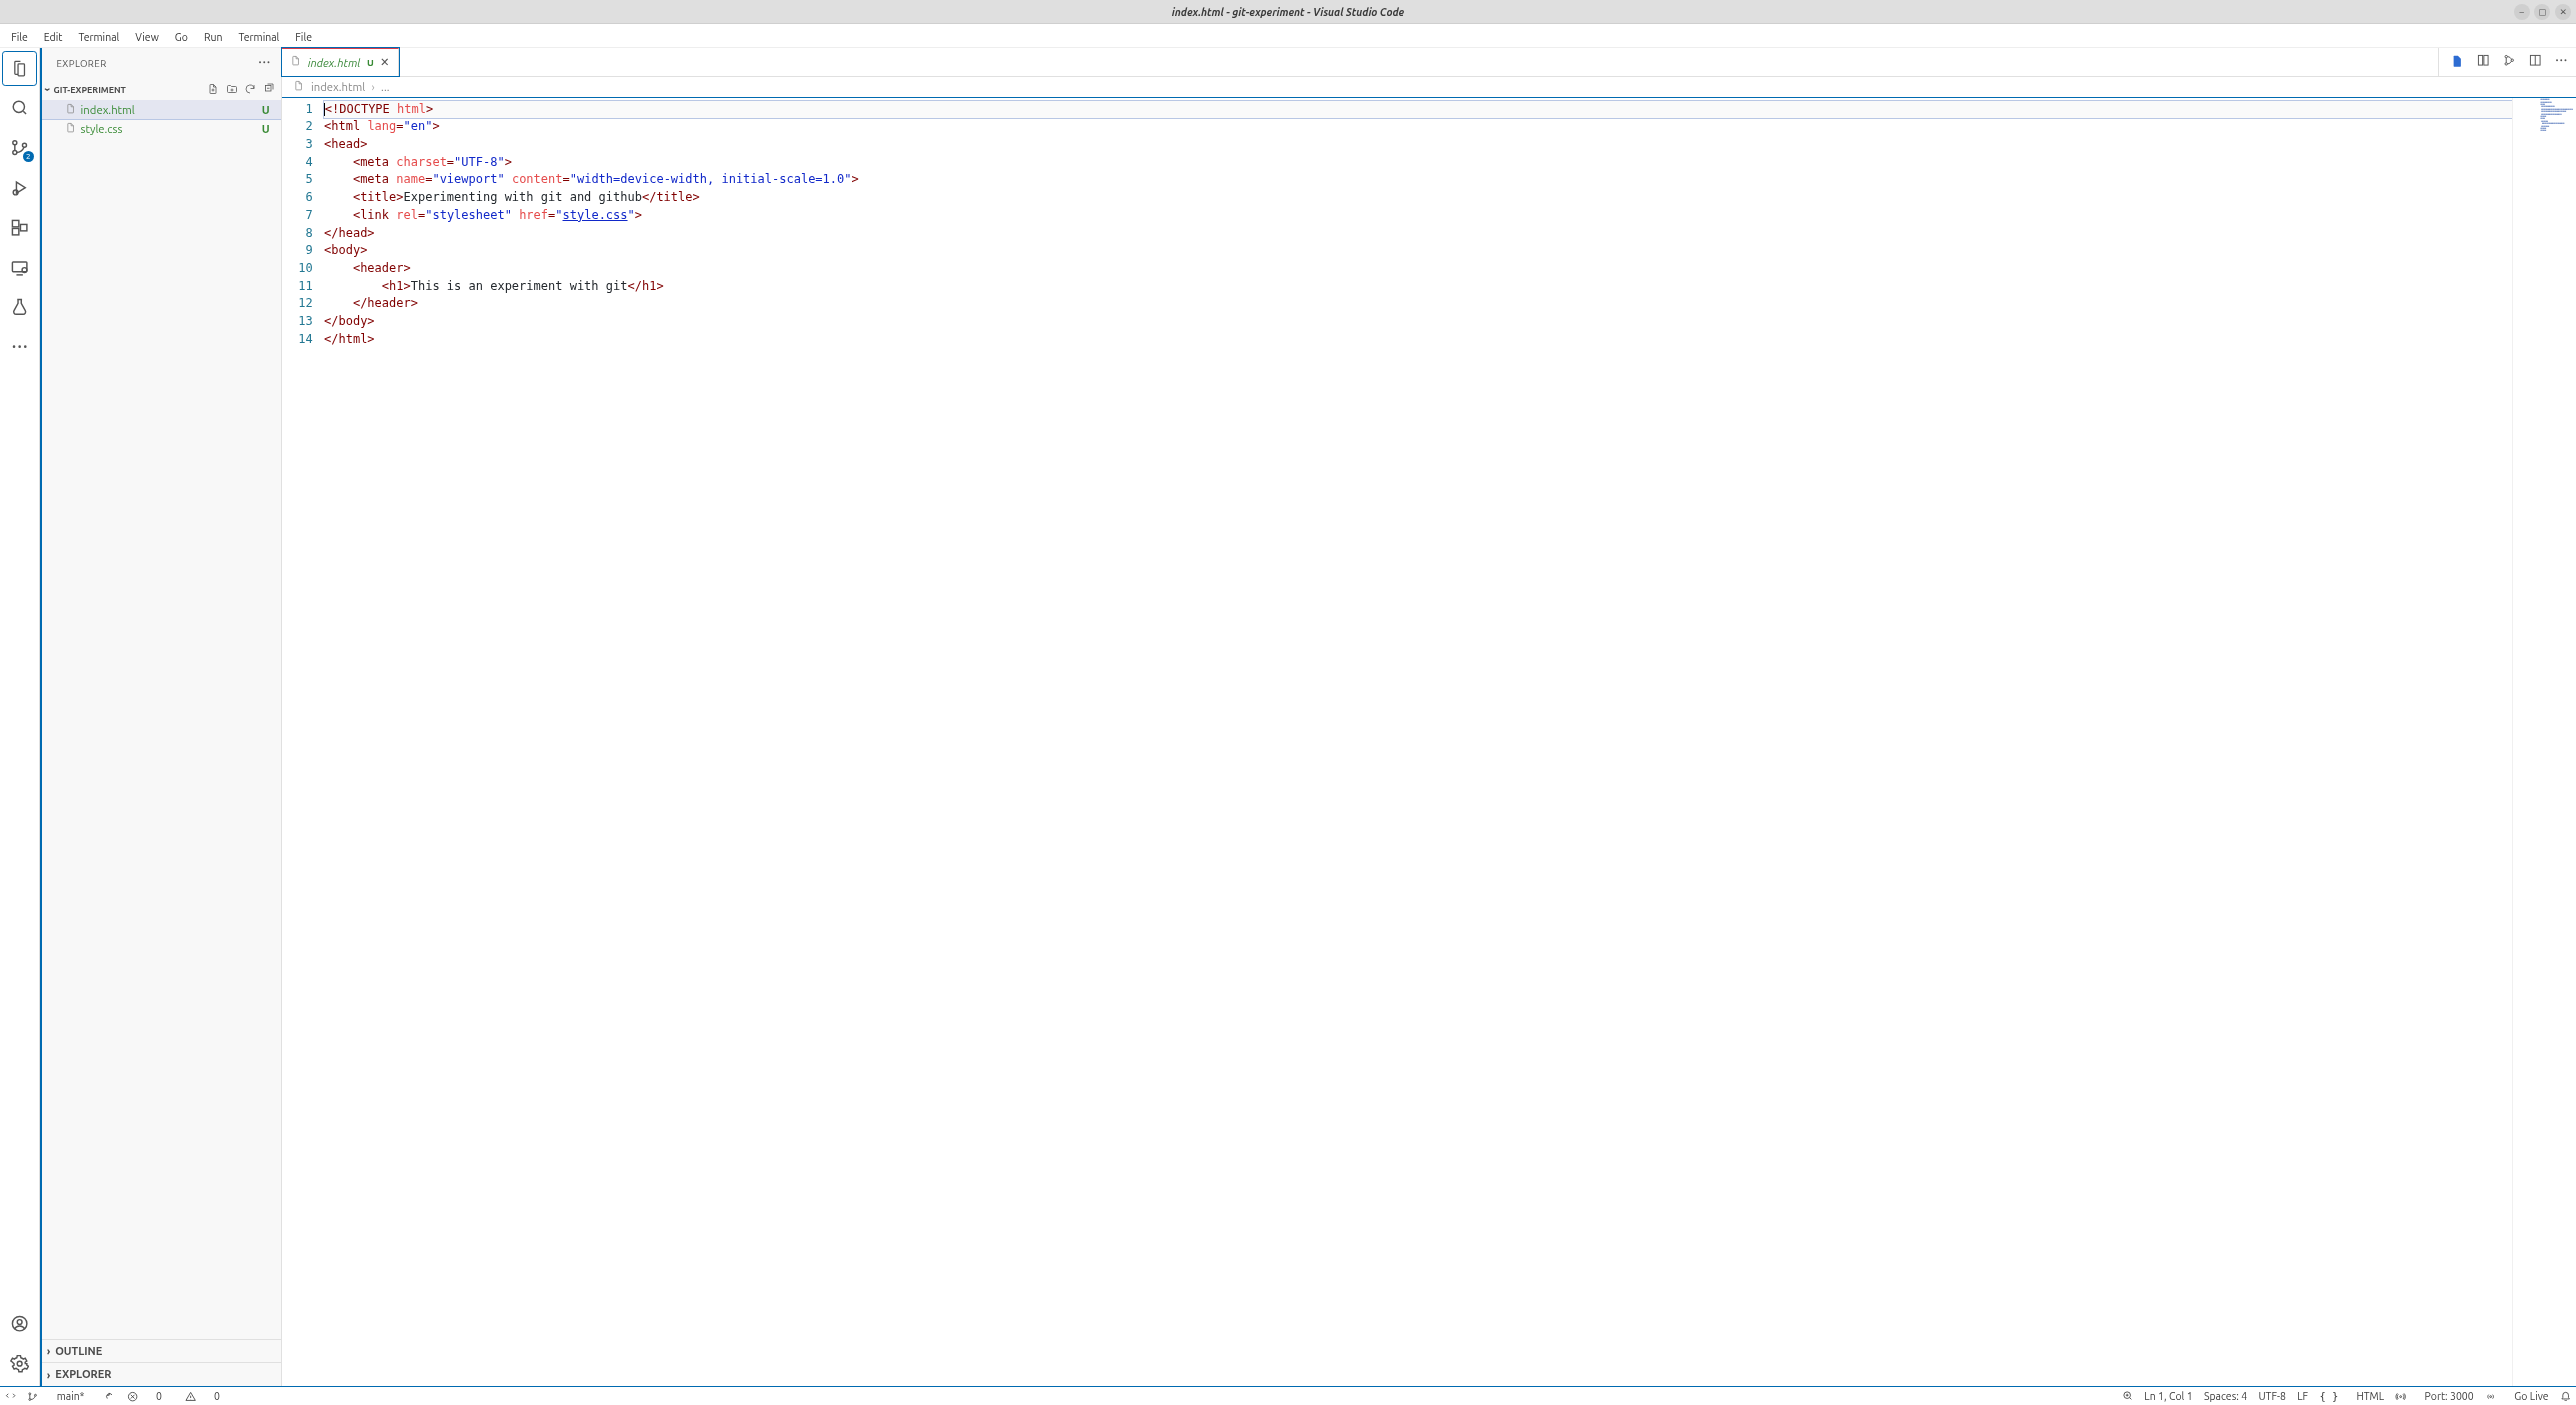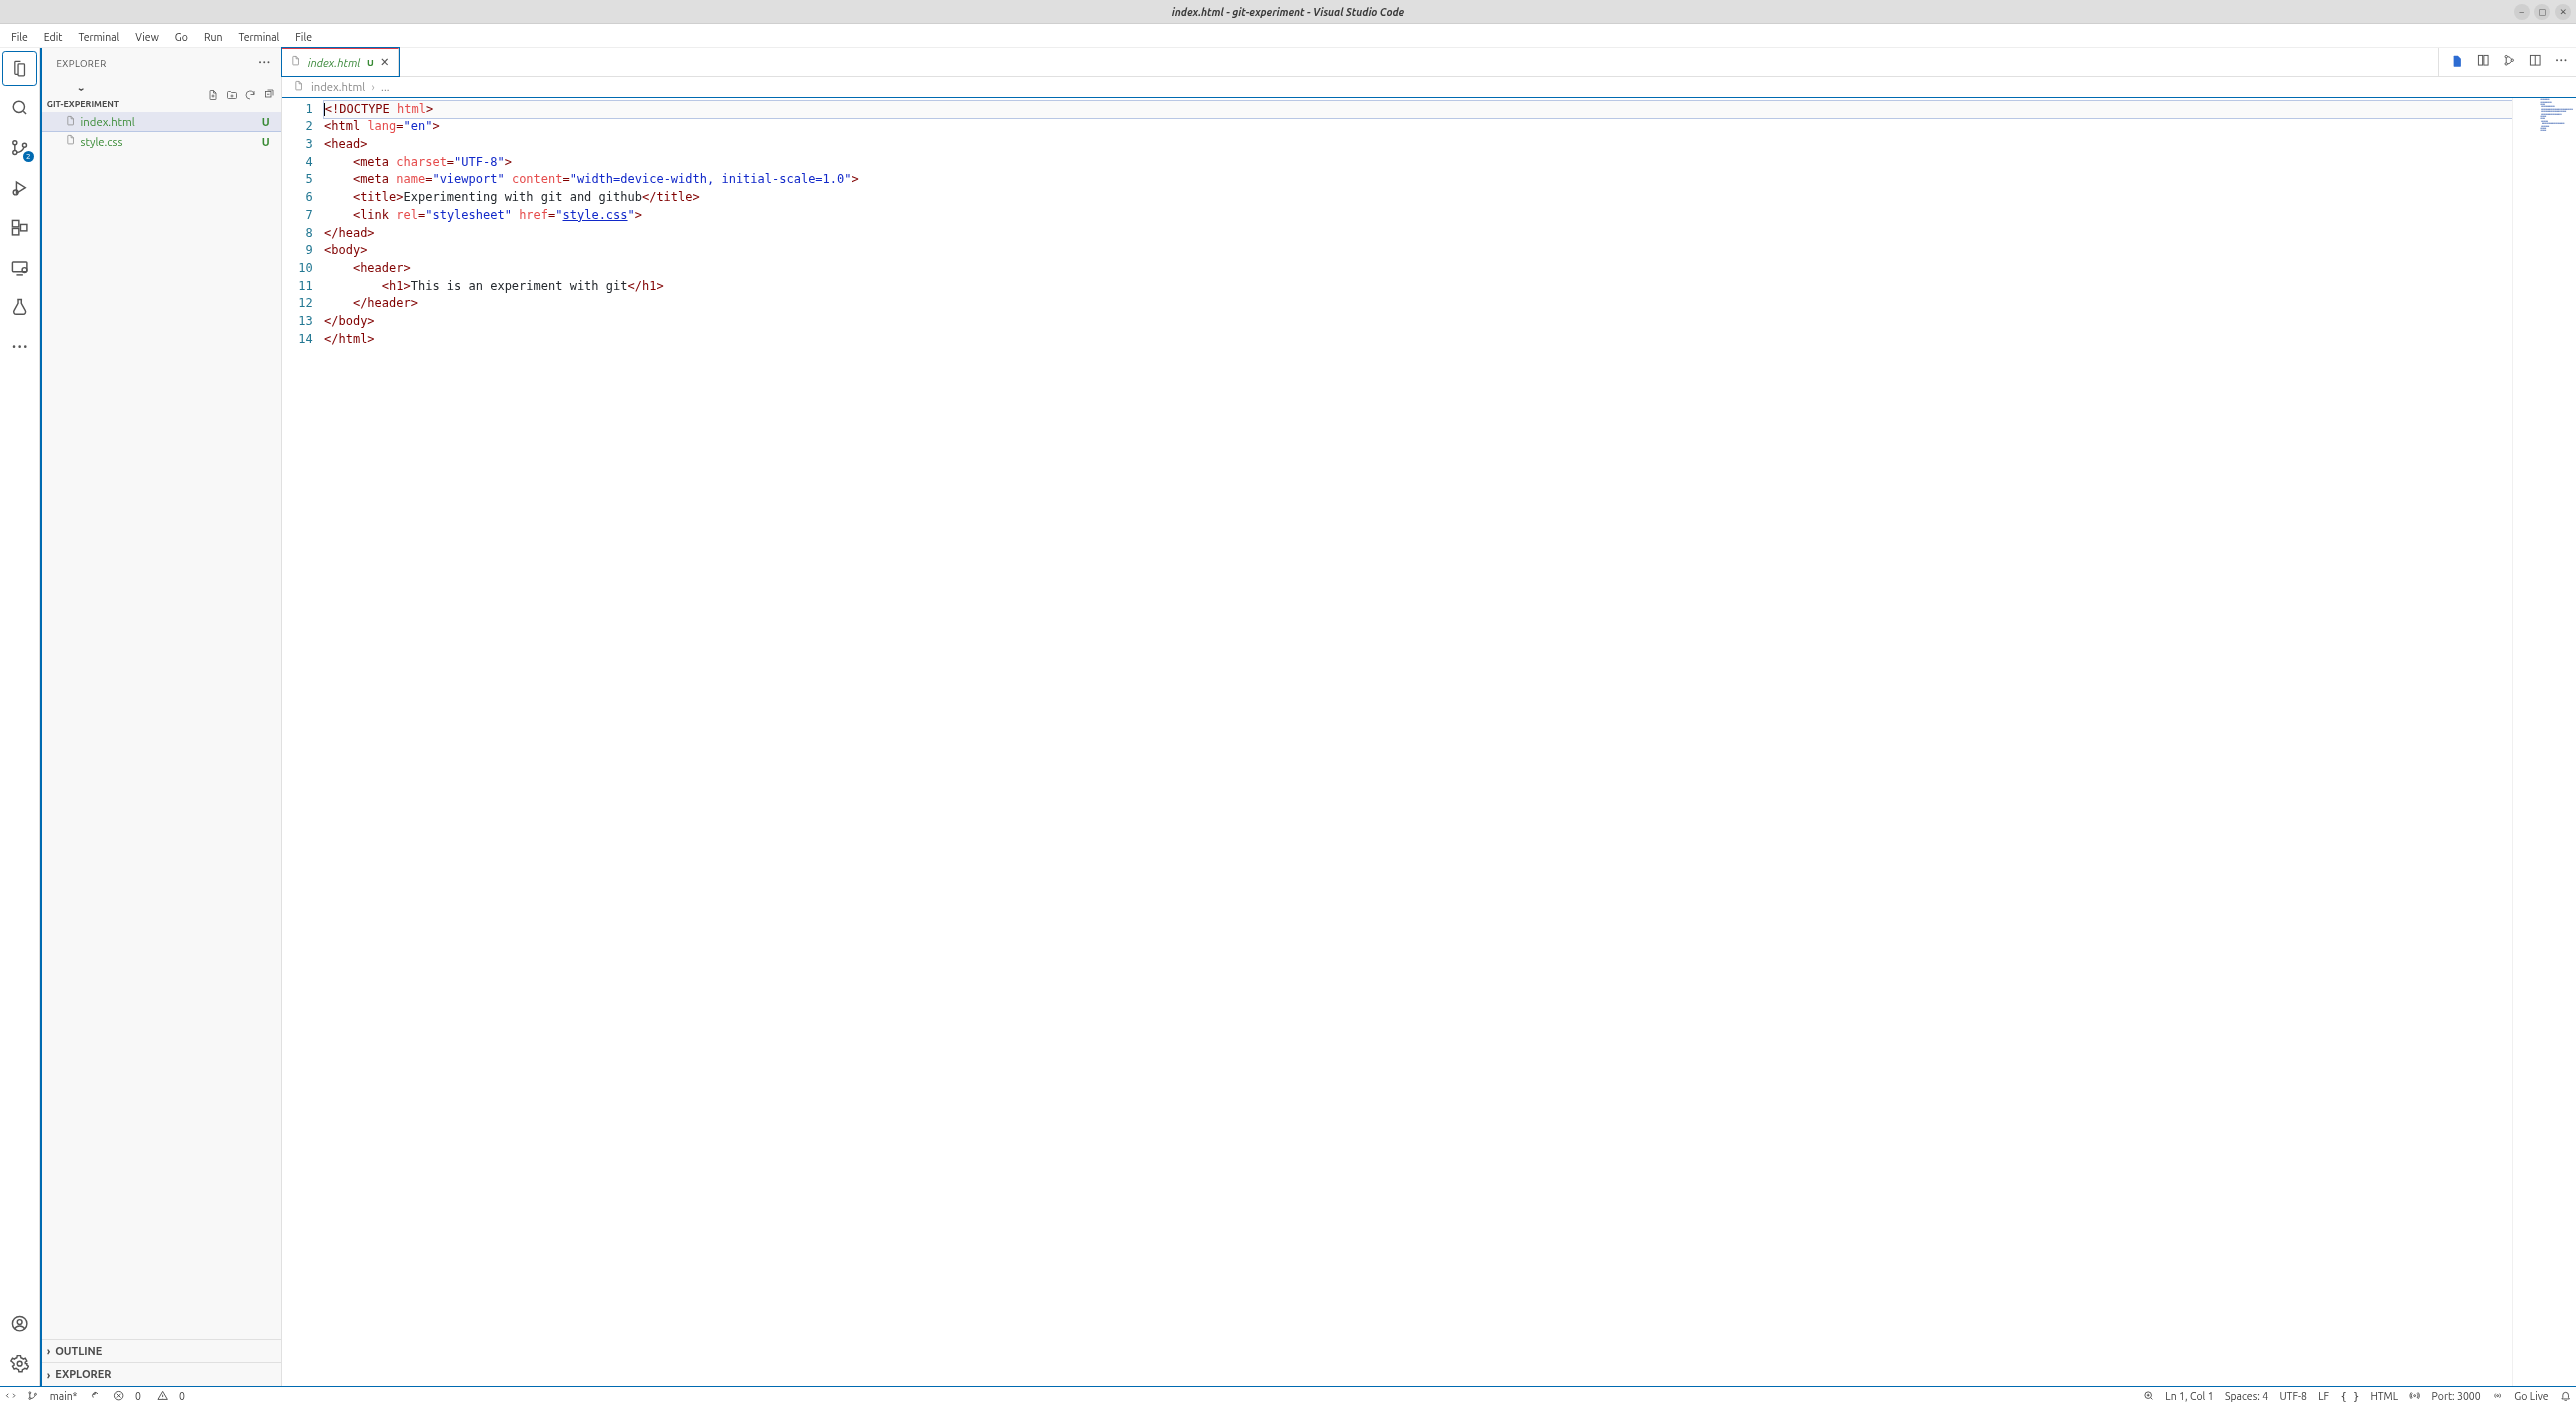--- a/index.html
+++ b/index.html
@@ -128,21 +128,21 @@
   }
   .sidebar-header .label { font-weight: 400; font-size: 9.7px; }
   .sidebar-actions { display:flex; gap:8px; color:#555; }
   .section-header {
     display:flex; align-items:center;
     padding: 3.2px 6.4px 3.2px 4.8px;
     font-size: 8.9px; font-weight:700;
     color:#4b4b4b;
     justify-content: space-between;
   }
-  .section-header .left { display:flex; align-items:center; gap:3.2px;flex-direction:column; }
+  .section-header .left { display:flex; align-items:center; gap:3.2px; }
   .section-header .right { display:flex; gap:6.4px; color:#555; }
   .section-header .right svg { width:12px; height:12px; }
   .file-tree { flex:1; overflow:auto; }
   .tree-row {
     height: 19.3px;
     display:flex; align-items:center;
     padding-left: 22.5px; padding-right: 11.3px;
     font-size: 11.3px;
     justify-content: space-between;
     cursor: default;
@@ -271,21 +271,21 @@
     color: var(--statusbar-fg);
     display:flex; align-items:center;
     font-size: 10.5px;
     border-top:1.6px solid var(--focus-border);
     padding: 0 4.8px;
   }
   .statusbar .left, .statusbar .right {
     display:flex; align-items:center; gap:11.3px;
   }
   .statusbar .right { margin-left:auto; }
-  .status-item { display:flex; align-items:flex-start; gap:11px; cursor:default; }
+  .status-item { display:flex; align-items:flex-end; gap:18px; cursor:default; }
   .status-item svg { width:11.3px; height:11.3px; }
   .chev::before { content:"›"; transform: rotate(90deg); display:inline-block; font-size:11.3px;}
   .chev-right::before { content:"›"; font-size:11.3px;}
 </style>
 </head>
 <body>
 
 <div class="titlebar">
   <span class="title">index.html - git-experiment - Visual Studio Code</span>
   <div class="win-controls">

